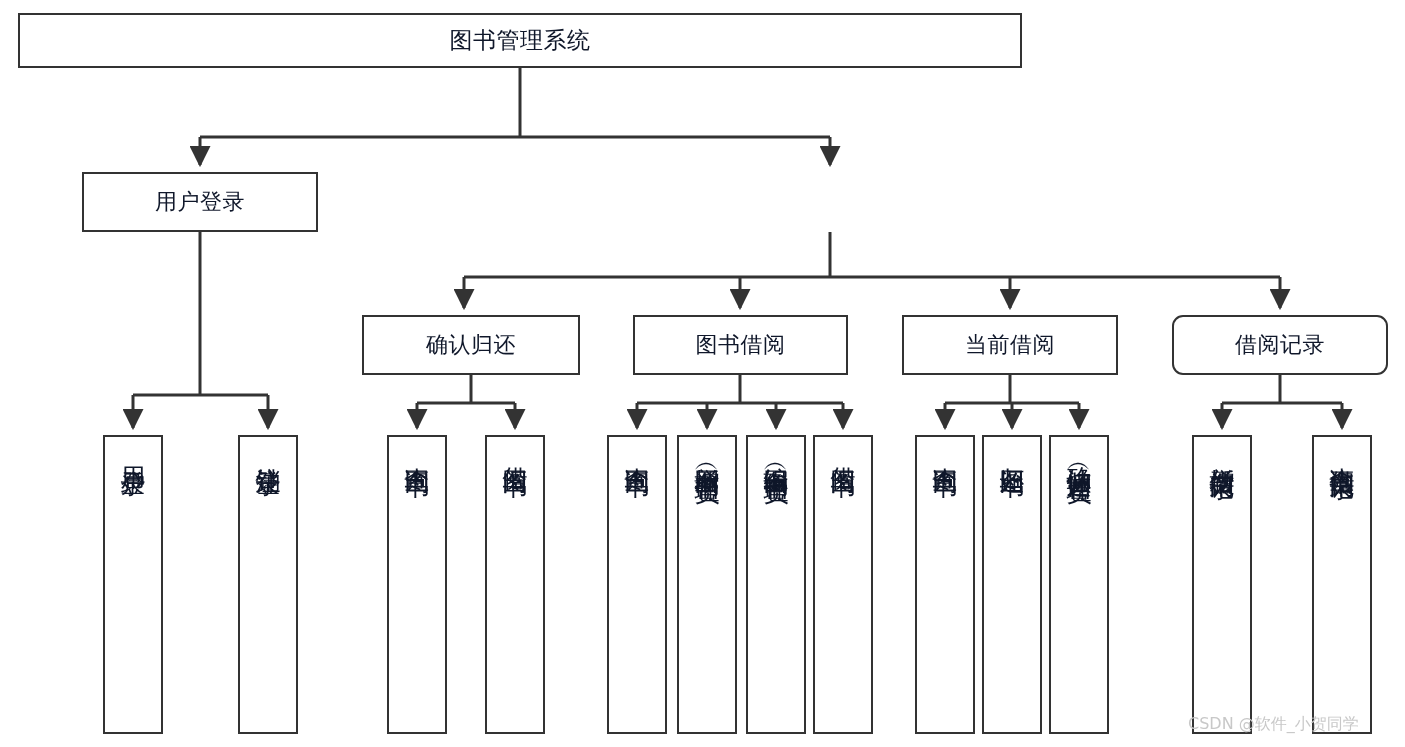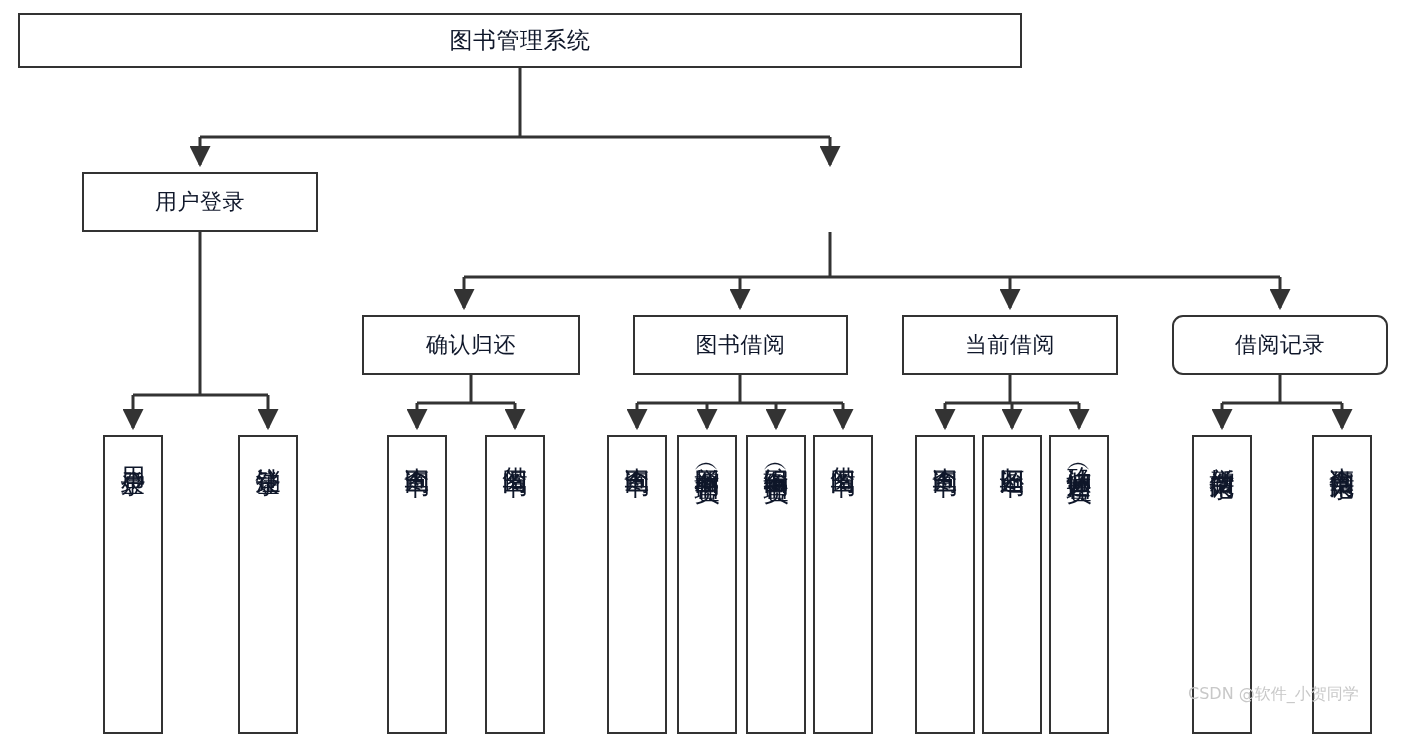--- a/index.html
+++ b/index.html
@@ -61,21 +61,21 @@
     writing-mode: vertical-rl;
     text-orientation: upright;
     font-size: 25px;
     line-height: 1.0;
     letter-spacing: 2px;
     white-space: nowrap;
   }
   .watermark {
     position: absolute;
     left: 1188px;
-    top: 684px;
+    top: 714px;
     font-size: 16px;
     color: #c8c8c8;
     white-space: nowrap;
     z-index: 3;
     font-family: "DejaVu Sans", "Liberation Sans", sans-serif;
   }
 </style>
 </head>
 <body>
 

